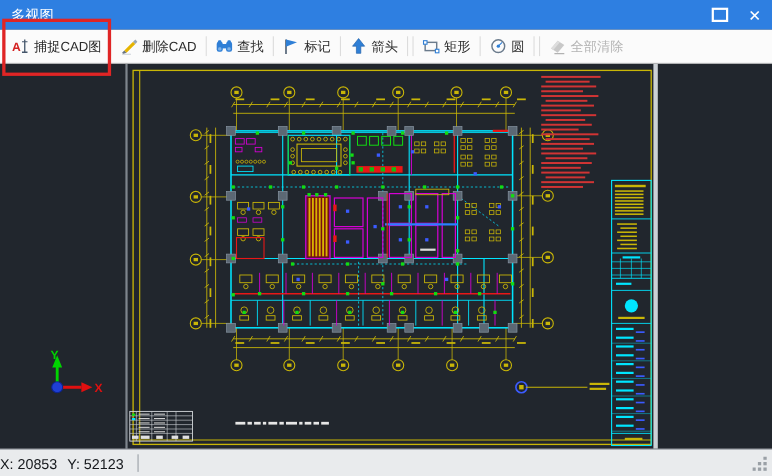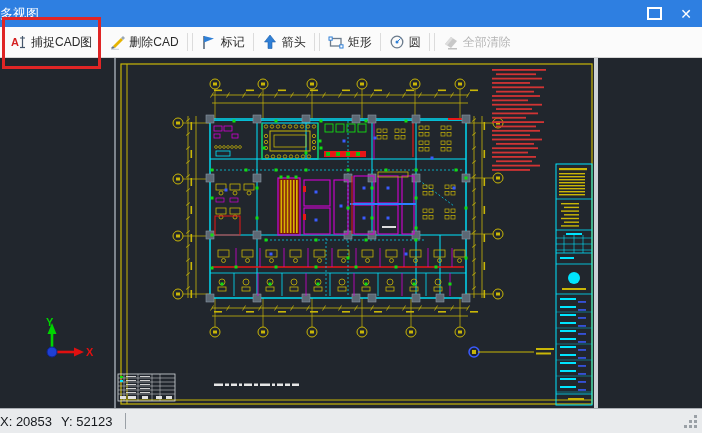--- a/index.html
+++ b/index.html
@@ -3,21 +3,21 @@
 <meta charset="utf-8">
 <style>
   html,body{margin:0;padding:0;background:#888;}
   .window{
     position:relative;width:702px;height:433px;
     font-family:"Liberation Sans","DejaVu Sans",sans-serif;
     display:flex;flex-direction:column;overflow:hidden;background:#21262d;
   }
   
   .titlebar{height:27px;background:#2e7fe1;display:flex;align-items:center;flex:0 0 auto;}
-  .title-text{color:#fff;font-size:13px;flex:1;}
+  .title-text{color:#fff;font-size:13px;padding-left:10px;flex:1;}
   .win-controls{display:flex;align-items:center;height:100%;}
   .win-btn{width:32px;height:27px;display:flex;align-items:center;justify-content:center;cursor:default;}
   .max-glyph{width:11px;height:9px;border:2px solid #fff;display:block;}
   .close-glyph{color:#fff;font-size:14px;line-height:1;}
   
   .toolbar{height:30px;background:#fbfbfb;border-bottom:1px solid #d6d6d6;display:flex;align-items:center;padding-left:5px;flex:0 0 auto;}
   .tbtn{display:flex;align-items:center;gap:4px;height:24px;padding:0 6px;font-size:12px;color:#2b2b2b;background:transparent;border:0;white-space:nowrap;}
   .tbtn.disabled{color:#b4b4b4;}
   .sep{width:1px;height:18px;background:#dcdcdc;margin:0 2px;flex:0 0 auto;}
   .tbtn svg{display:block;}
@@ -66,20 +66,32 @@
     <button class="tbtn">
       <svg width="16" height="16" viewBox="0 0 16 16">
         <polygon points="4,12 12,4 14,6 6,14" fill="#e6b400"></polygon>
         <polygon points="12,4 14,2 16,4 14,6" fill="#9aa7b4"></polygon>
         <polygon points="2,14 4,12 6,14 3,15" fill="#6b7682"></polygon>
         <line x1="2" y1="15.3" x2="10" y2="15.3" stroke="#c9cfd6" stroke-width="1"></line>
       </svg>
       <span>删除CAD</span>
     </button>
     <div class="sep"></div>
+    <button class="tbtn">
+      <svg width="16" height="16" viewBox="0 0 16 16">
+        <rect x="1" y="4" width="5.5" height="9" rx="2" fill="#2f7fd6"></rect>
+        <rect x="9.5" y="4" width="5.5" height="9" rx="2" fill="#2f7fd6"></rect>
+        <rect x="5.5" y="6" width="5" height="4" fill="#2f7fd6"></rect>
+        <rect x="2.2" y="2.5" width="3" height="3" rx="1" fill="#2f7fd6"></rect>
+        <rect x="10.8" y="2.5" width="3" height="3" rx="1" fill="#2f7fd6"></rect>
+        <rect x="2.3" y="9" width="3" height="3" rx="1.2" fill="#7fb3e8"></rect>
+        <rect x="10.7" y="9" width="3" height="3" rx="1.2" fill="#7fb3e8"></rect>
+      </svg>
+      <span>查找</span>
+    </button>
     <div class="sep"></div>
     <button class="tbtn">
       <svg width="16" height="16" viewBox="0 0 16 16">
         <line x1="3" y1="2" x2="3" y2="15" stroke="#44566b" stroke-width="1.4"></line>
         <polygon points="3,2 13,4.5 3,8.5" fill="#2f7fd6"></polygon>
       </svg>
       <span>标记</span>
     </button>
     <div class="sep"></div>
     <button class="tbtn">

